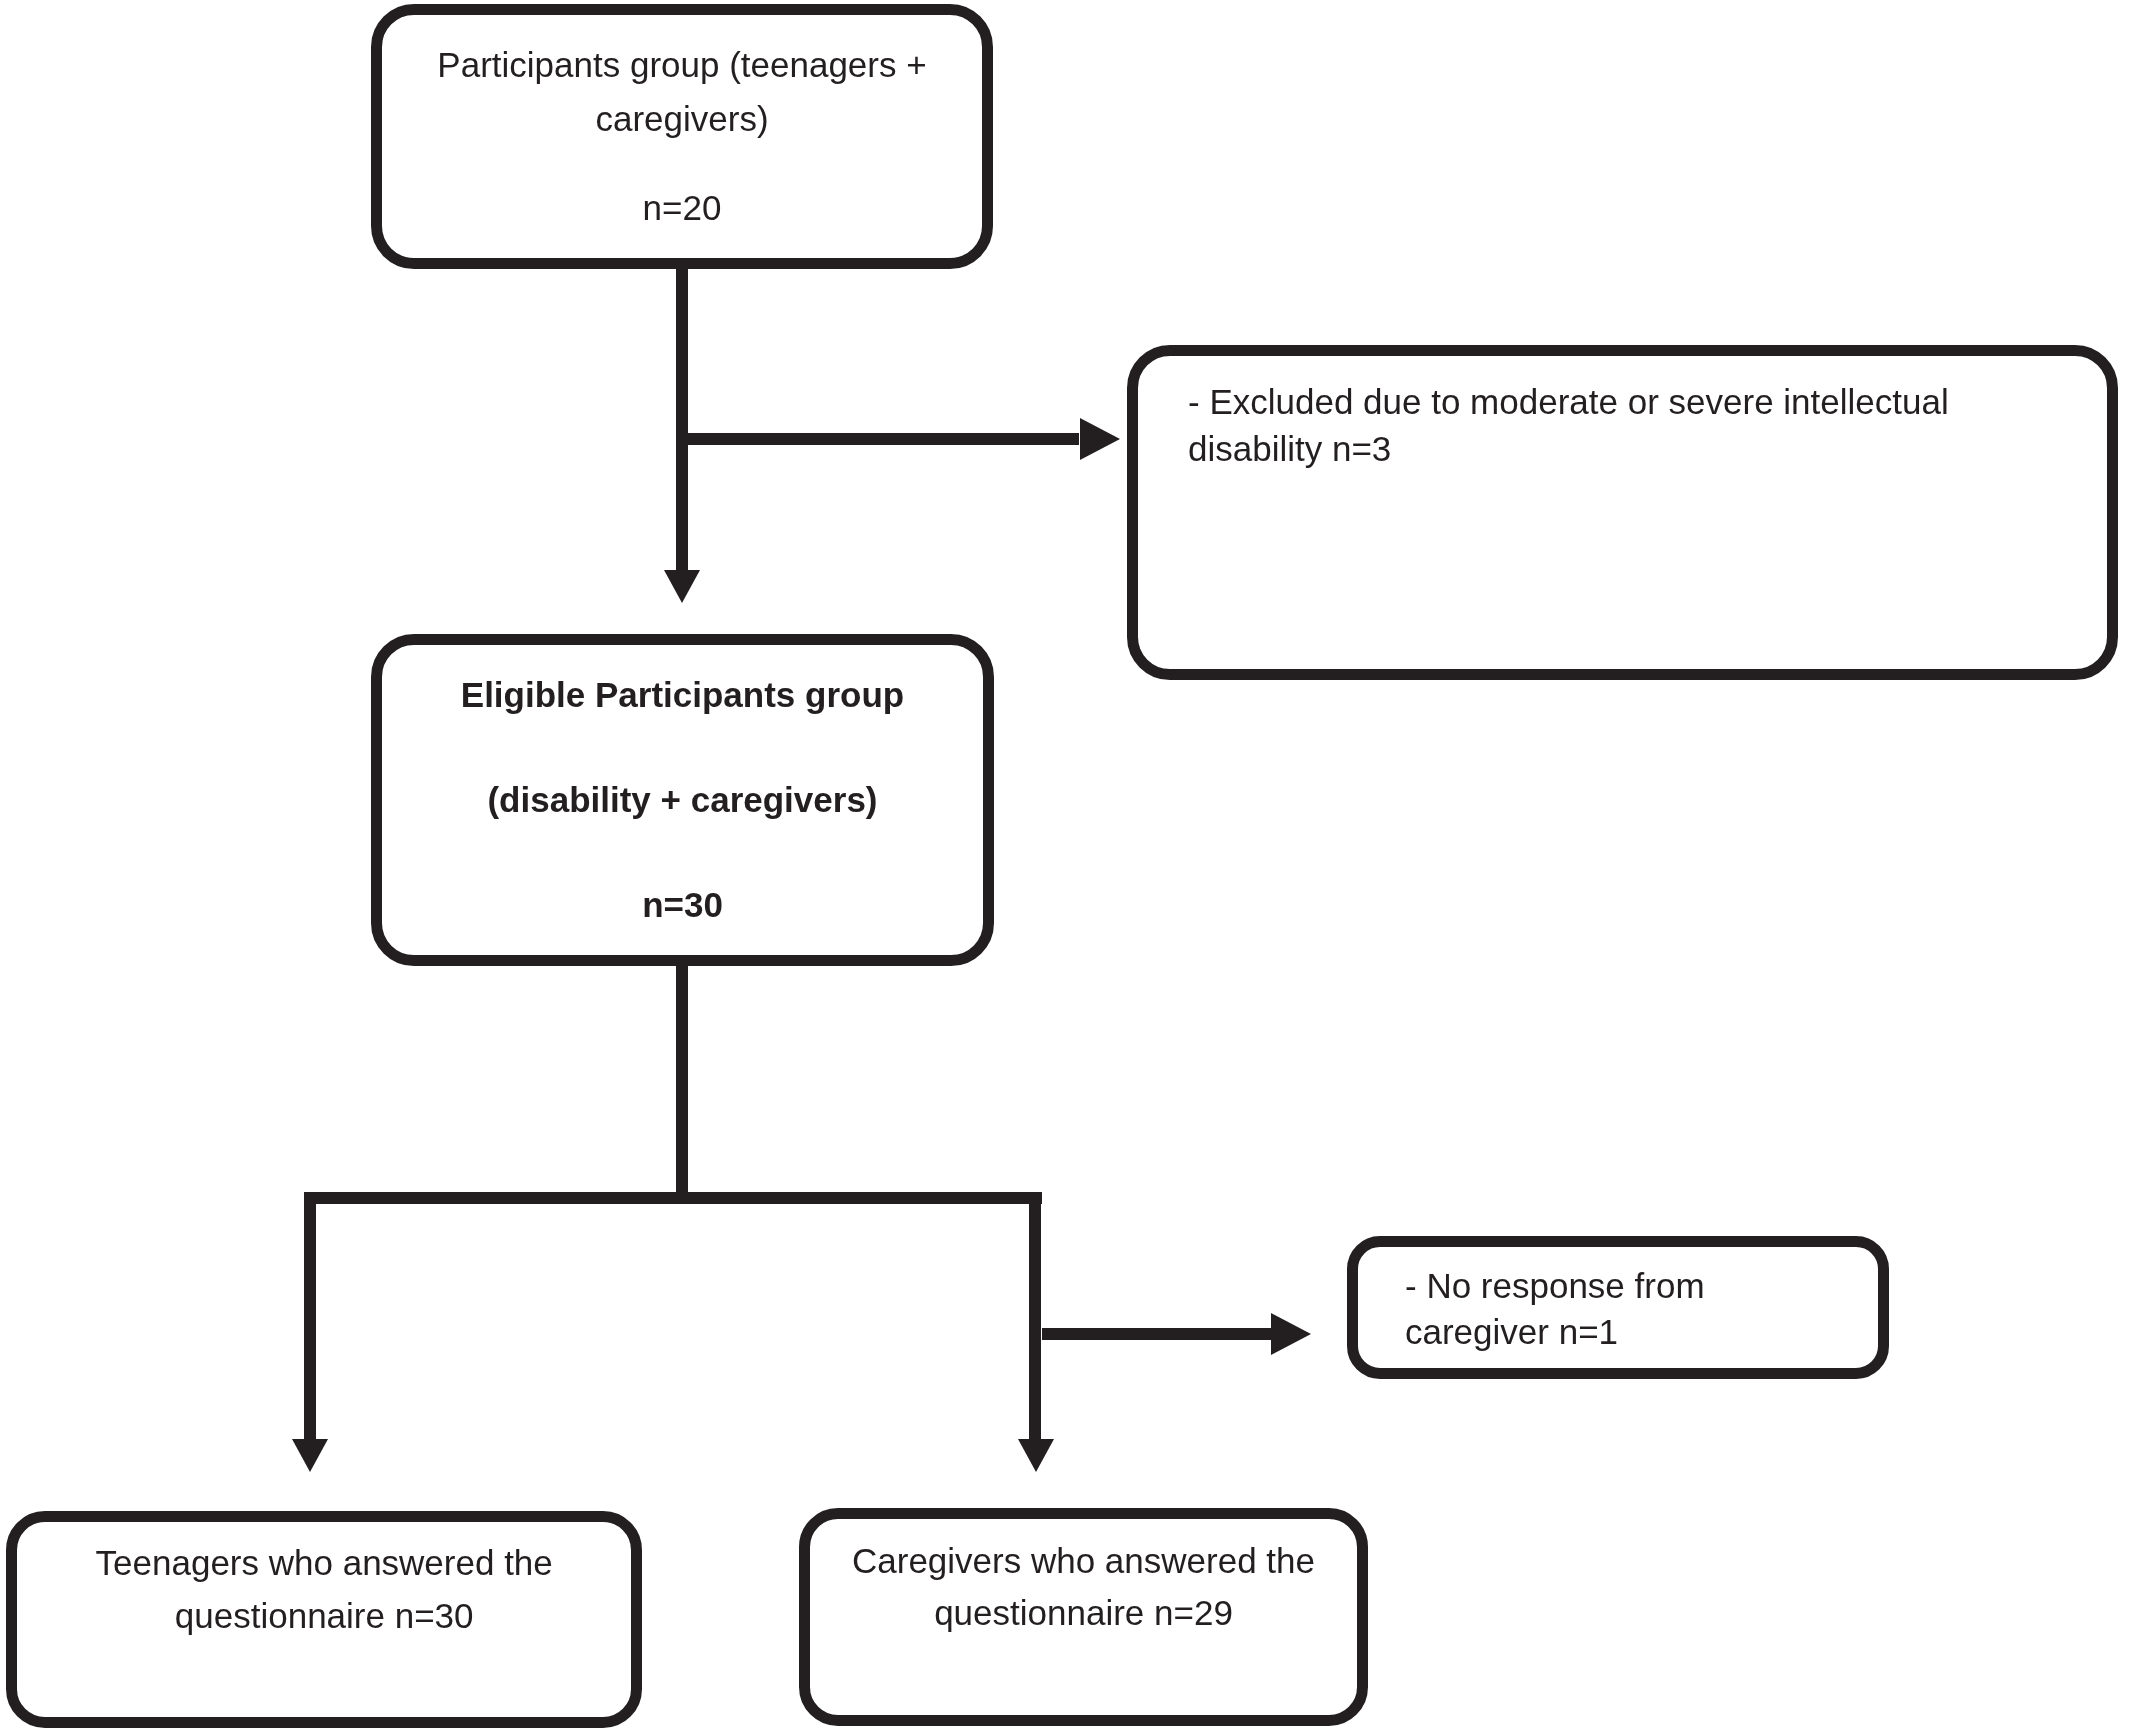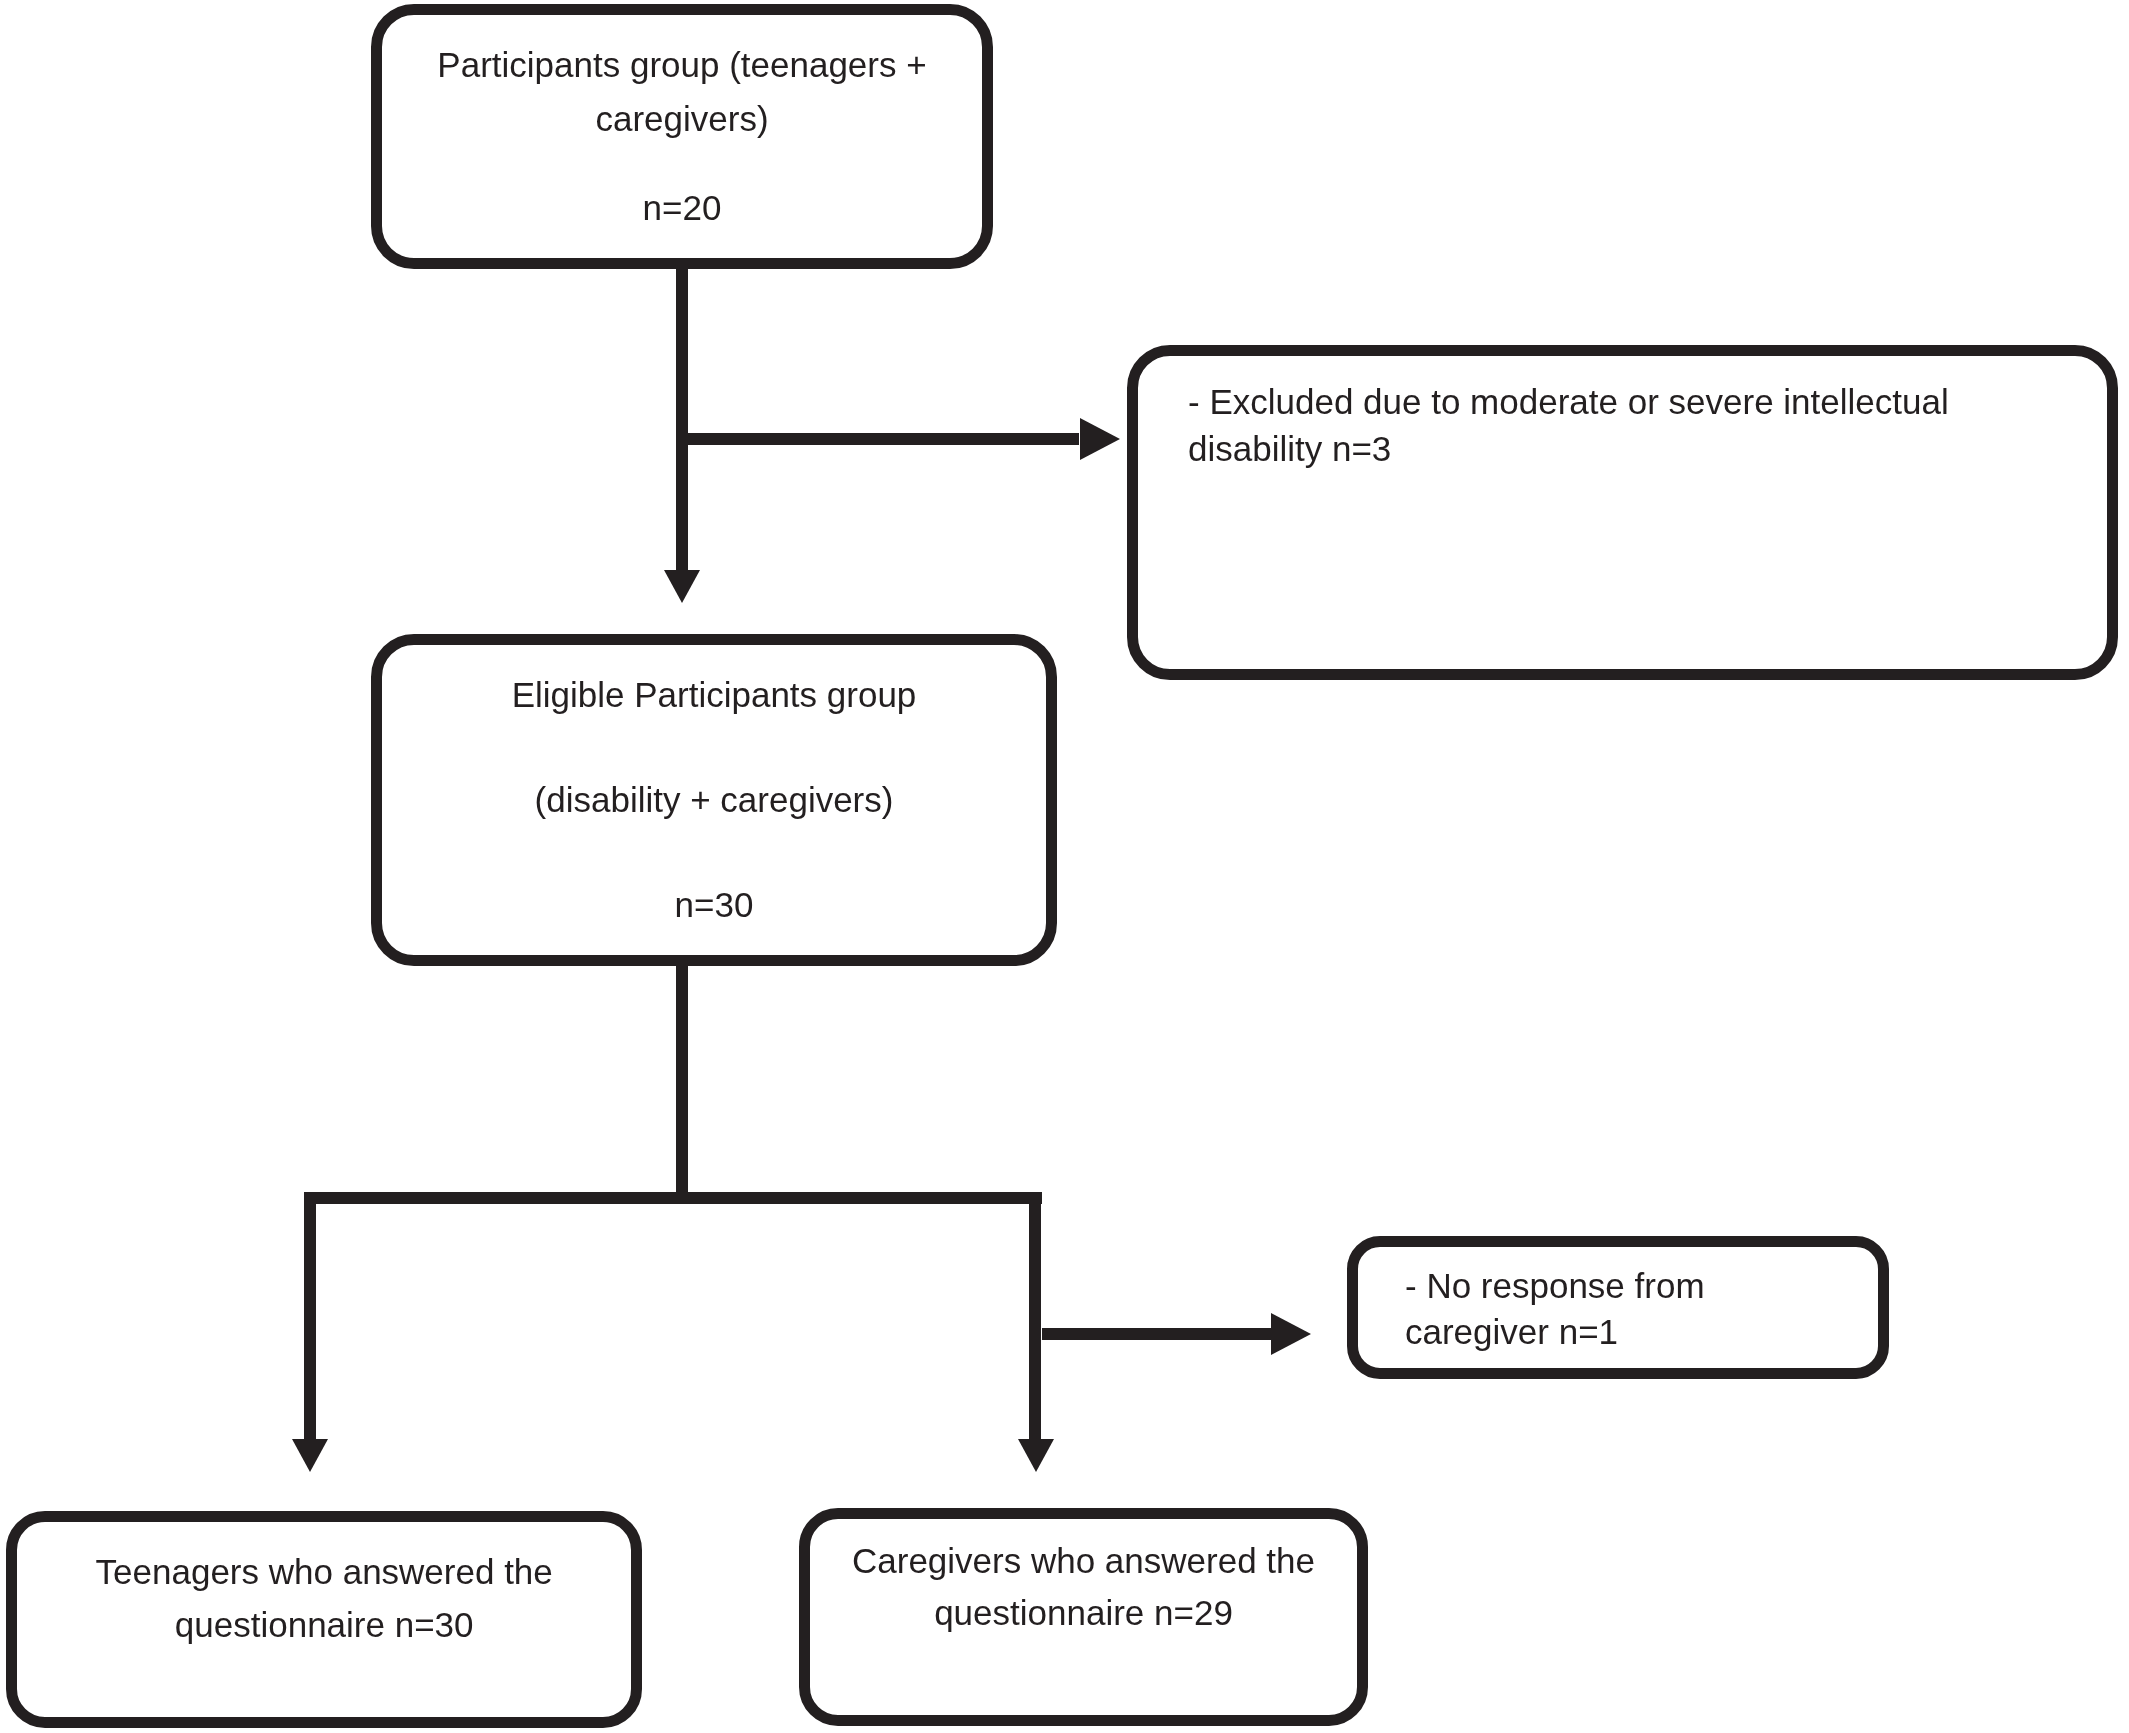--- a/index.html
+++ b/index.html
@@ -42,23 +42,23 @@
   }
   .arrow-right {
     position: absolute;
     width: 0; height: 0;
     border-top: 21px solid transparent;
     border-bottom: 21px solid transparent;
     border-left: 40px solid #231f20;
   }
   #box-participants { left: 371px; top: 3.9px;    width: 622px;  height: 265px; padding: 23px 35px; row-gap: 35px; }
   #box-exclusion    { left: 1127px; top: 345px; width: 991px; height: 335px; padding: 23px 43px 23px 50px; row-gap: 45px; }
-  #box-eligible     { left: 371px; top: 634px;  width: 686px;  height: 332px; padding: 23px 31px; row-gap: 31px; }
+  #box-eligible     { left: 371px; top: 634px;  width: 623px;  height: 332px; padding: 23px 31px; row-gap: 31px; font-weight: bold; }
   #box-noresponse   { left: 1347px; top: 1236px; width: 542px; height: 143px; padding: 15.5px 31px 26px 47px; border-radius: 33px; }
-  #box-teenagers    { left: 6.2px;    top: 1511px; width: 636px; height: 217px; padding: 24px 31px 39px 31px; border-radius: 39px; }
+  #box-teenagers    { left: 6.2px;    top: 1511px; width: 636px; height: 217px; padding: 15px 31px 39px 31px; border-radius: 39px; }
   #box-caregivers   { left: 799px; top: 1508px; width: 569px; height: 218px; padding: 15.5px 19.4px 39px 19.4px; border-radius: 39px; }
 
   #vline-a  { left: 676px;  top: 269px;  width: 12.4px;  height: 301px; }
   #arrow-a  { left: 664px;  top: 570px; }
   #hline-b  { left: 676px;  top: 433px;  width: 403px; height: 12.4px; }
   #arrow-b  { left: 1080px; top: 418px; }
   #vline-c  { left: 676px;  top: 966px; width: 12.4px;  height: 226px; }
   #branch-h { left: 304px;  top: 1192px; width: 738px; height: 12.4px; }
   #drop-l   { left: 304px;  top: 1192px; width: 12.4px;  height: 247px; }
   #arrow-l  { left: 292px;  top: 1439px; }

